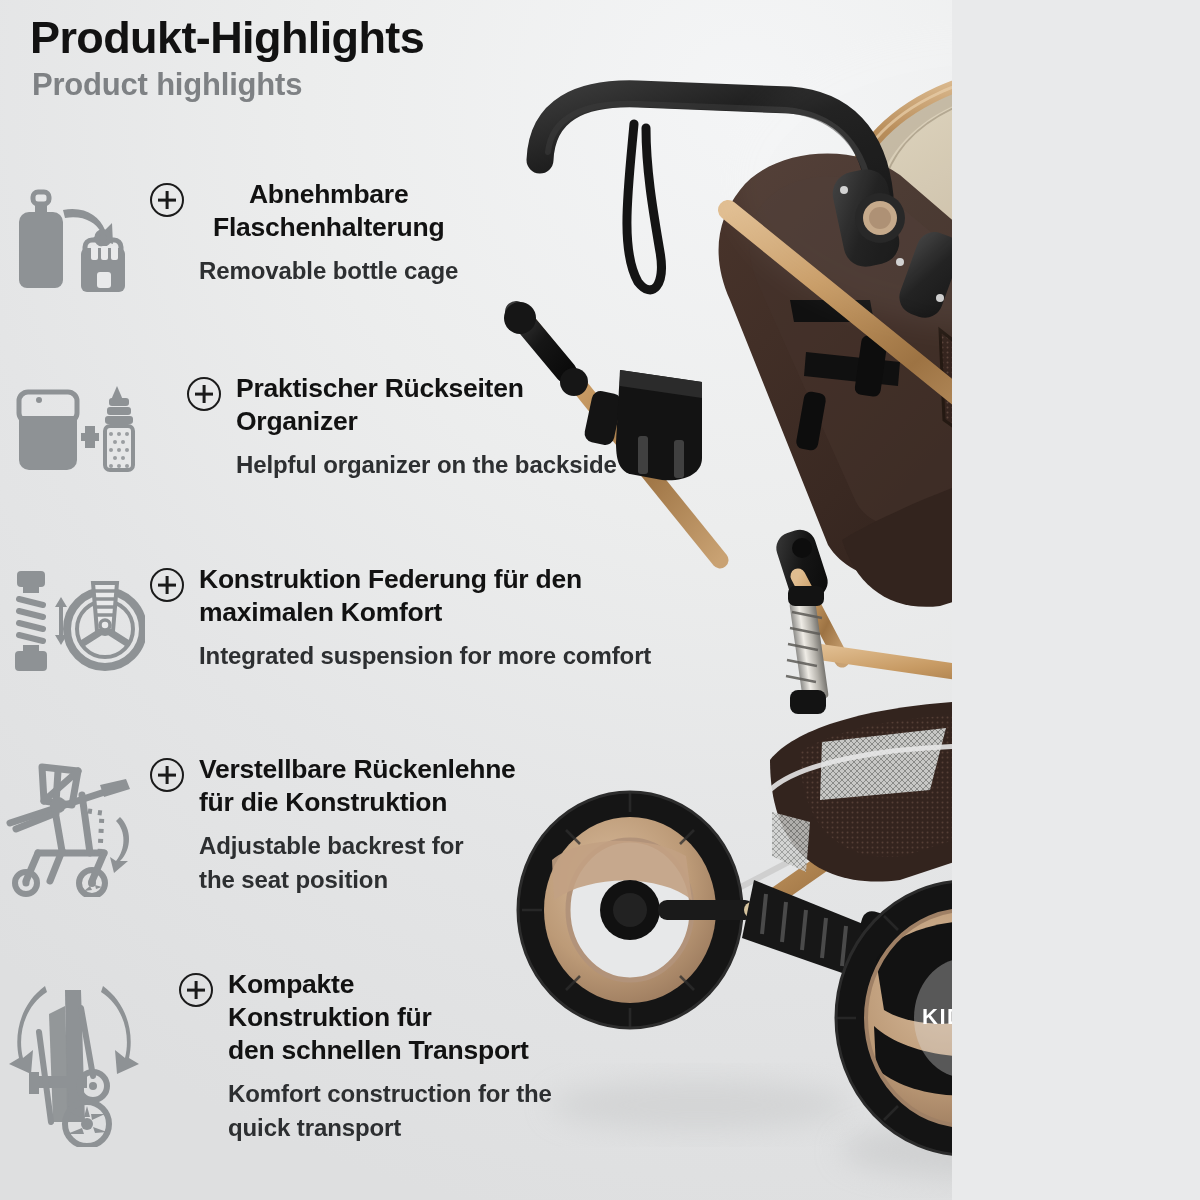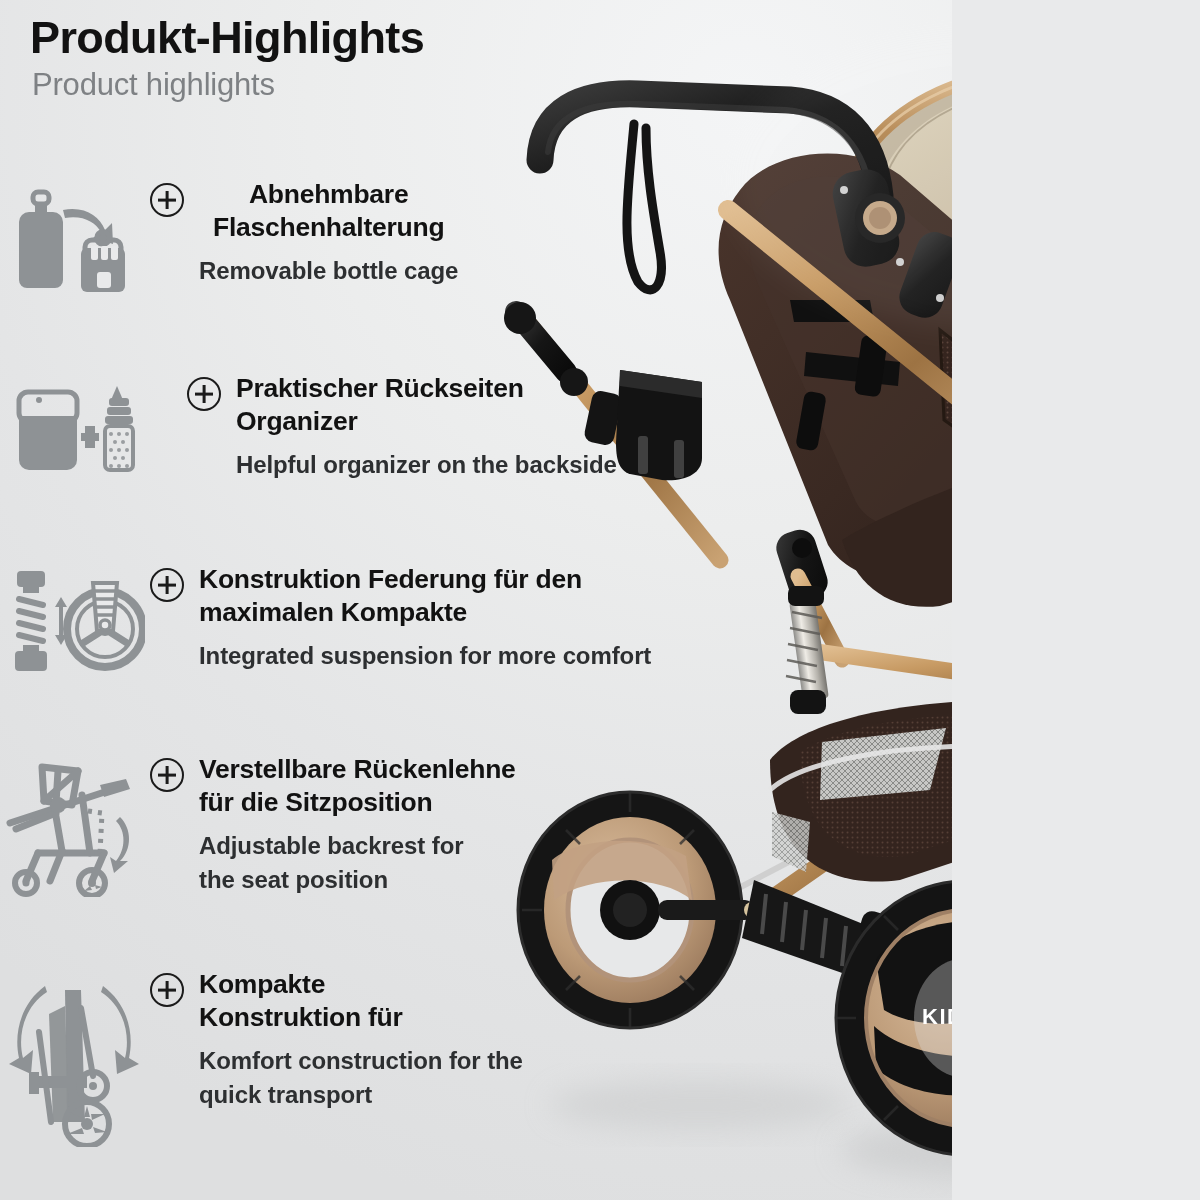--- a/index.html
+++ b/index.html
@@ -14,21 +14,21 @@
       radial-gradient(120% 95% at 78% 8%, #f4f5f6 0%, #eceded 38%, #e4e5e6 68%, #dedfe0 100%);
     overflow:hidden;
   }
   
   .header{position:absolute;left:30px;top:14px;}
   .title{
     font-size:45px;font-weight:bold;color:#121212;letter-spacing:-0.6px;
     line-height:1.05;margin:0;
   }
   .subtitle{
-    font-size:31px;font-weight:normal;color:#7e8184;letter-spacing:-0.2px;
+    font-size:31px;font-weight:bold;color:#7e8184;letter-spacing:-0.2px;
     margin:8px 0 0 2px;line-height:1.05;
   }
   
   .features{position:absolute;left:0;top:178px;width:660px;}
   .feature{position:absolute;display:flex;align-items:flex-start;}
   .f-icon{
     width:150px;min-width:150px;display:flex;align-items:flex-start;
     justify-content:center;padding-top:4px;
   }
   .f-body{display:flex;align-items:flex-start;}
@@ -415,21 +415,21 @@
             </g>
             <circle cx="100" cy="58" r="5" fill="none" stroke="#8e9295" stroke-width="3.5"></circle>
           </g>
         </svg>
       </div>
       <div class="f-body">
         <span class="plus"></span>
         <div class="f-text">
           <div class="f-de">
             <span>Konstruktion Federung für den</span><br>
-            <span>maximalen Kompakte</span>
+            <span>maximalen Komfort</span>
           </div>
           <div class="f-en">Integrated suspension for more comfort</div>
         </div>
       </div>
     </div>
 
     <div class="feature" style="top:575px;left:0;align-items:flex-end;">
       <div class="f-icon">
         <svg class="ico" width="150" height="140" viewBox="0 0 150 140">
           <g fill="none" stroke="#8e9295" stroke-width="7" stroke-linejoin="round" stroke-linecap="round">
@@ -466,31 +466,31 @@
             <path d="M102 130 L 95 128 L 96 132 Z"></path>
             <path d="M84 134 L 90 129 L 92 133 Z"></path>
           </g>
         </svg>
       </div>
       <div class="f-body">
         <span class="plus"></span>
         <div class="f-text">
           <div class="f-de">
             <span>Verstellbare Rückenlehne</span><br>
-            <span>für die Sitzposition</span>
+            <span>für die Konstruktion</span>
           </div>
           <div class="f-en">
             <span>Adjustable backrest for</span><br>
             <span>the seat position</span>
           </div>
         </div>
       </div>
     </div>
 
-    <div class="feature" style="top:790px;left:0;">
+    <div class="feature" style="top:790px;left:0;gap:29px;">
       <div class="f-icon">
         <svg class="ico" width="140" height="175" viewBox="0 0 140 175">
           <g fill="#8e9295">
             <path d="M60 18 L 76 18 L 80 150 L 62 150 Z"></path>
             <path d="M44 42 L 60 34 L 64 150 L 48 150 Z" opacity="0.95"></path>
             <path d="M30 104 L 82 104 L 82 116 L 30 116 Z"></path>
             <path d="M24 100 L 34 100 L 34 122 L 24 122 Z"></path>
           </g>
           <g fill="none" stroke="#8e9295" stroke-width="6" stroke-linecap="round">
             <path d="M34 60 L 46 150"></path>
@@ -515,20 +515,21 @@
             <path d="M96 20 C 118 34, 126 62, 120 86 L 110 78 L 112 102 L 134 92 L 124 86 C 130 58, 120 30, 98 14 Z"></path>
           </g>
         </svg>
       </div>
       <div class="f-body">
         <span class="plus"></span>
         <div class="f-text">
           <div class="f-de">
             <span>Kompakte</span><br>
             <span>Konstruktion für</span><br>
+            <span>den schnellen Transport</span>
           </div>
           <div class="f-en">
             <span>Komfort construction for the</span><br>
             <span>quick transport</span>
           </div>
         </div>
       </div>
     </div>
 
   </div>

